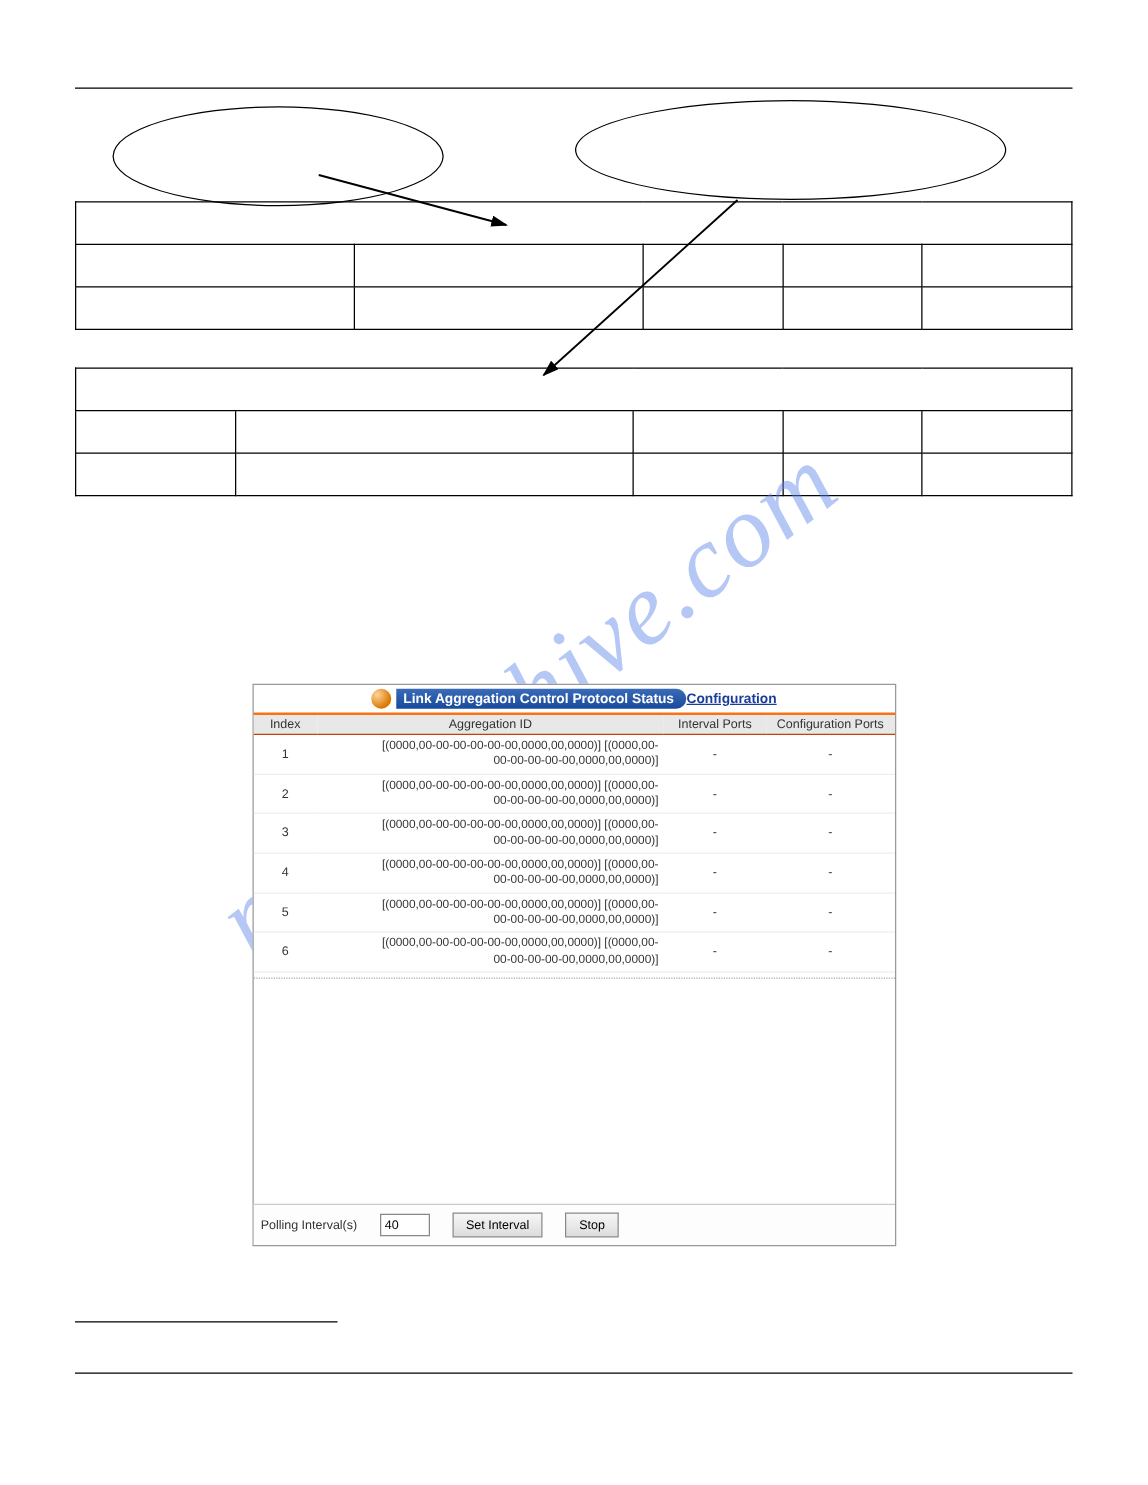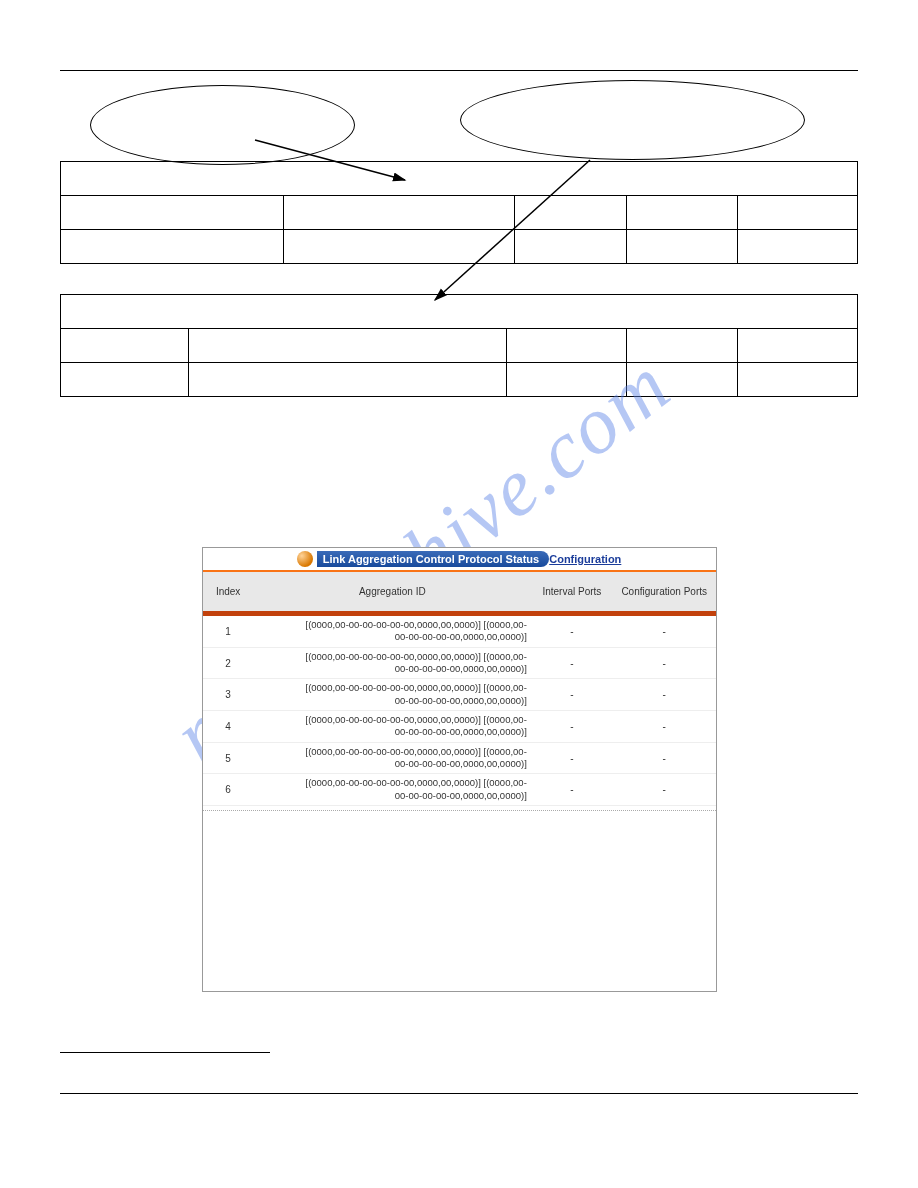--- a/index.html
+++ b/index.html
@@ -90,22 +90,22 @@
     font-size: 11px;
     cursor: pointer;
   }
   .data-table {
     width: 100%;
     border-collapse: collapse;
     font-size: 10px;
   }
   .data-table th {
     background: #e8e8e8;
-    border-bottom: 5px solid #c2410c;
-    padding: 14px 4px;
+    border-bottom: 1px solid #c2410c;
+    padding: 2px 4px;
     font-weight: normal;
     color: #333;
     text-align: center;
   }
   .data-table td {
     padding: 3px 4px;
     text-align: center;
     color: #333;
     border-bottom: 1px solid #eee;
     vertical-align: middle;
@@ -308,17 +308,23 @@
           <tr>
             <td>6</td>
             <td class="aggid">[(0000,00-00-00-00-00-00,0000,00,0000)] [(0000,00-<br>00-00-00-00-00,0000,00,0000)]</td>
             <td>-</td>
             <td>-</td>
           </tr>
         </tbody>
     </table>
     <div class="dotted-sep"></div>
     <div class="spacer"></div>
+    <div class="bottom-bar">
+      <label>Polling Interval(s)</label>
+      <input class="poll-input" value="40" style="">
+      <button class="btn">Set Interval</button>
+      <button class="btn">Stop</button>
+    </div>
   </div>
 
   <div class="underline-short"></div>
   <div class="bottom-rule"></div>
 </div>
 
 </body></html>

